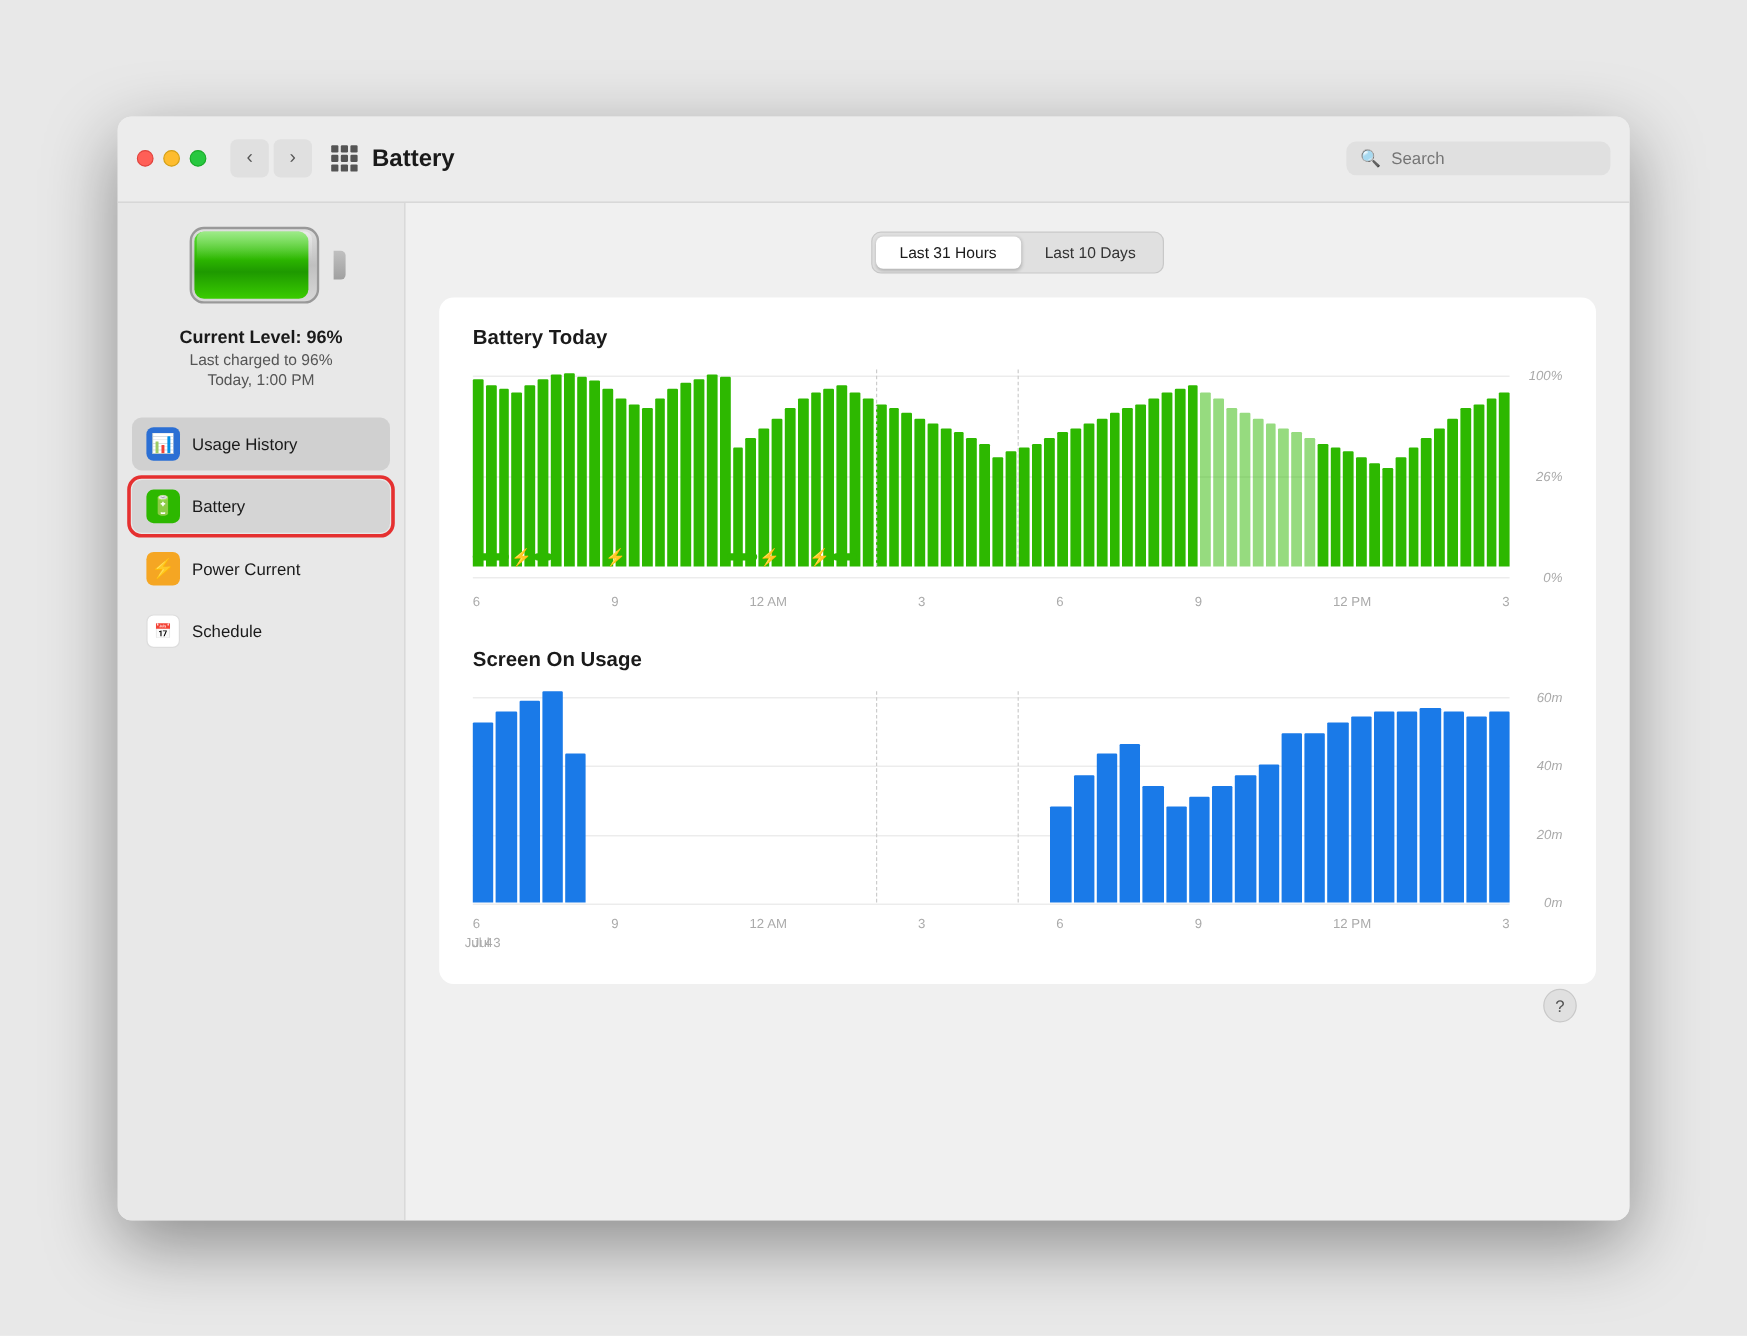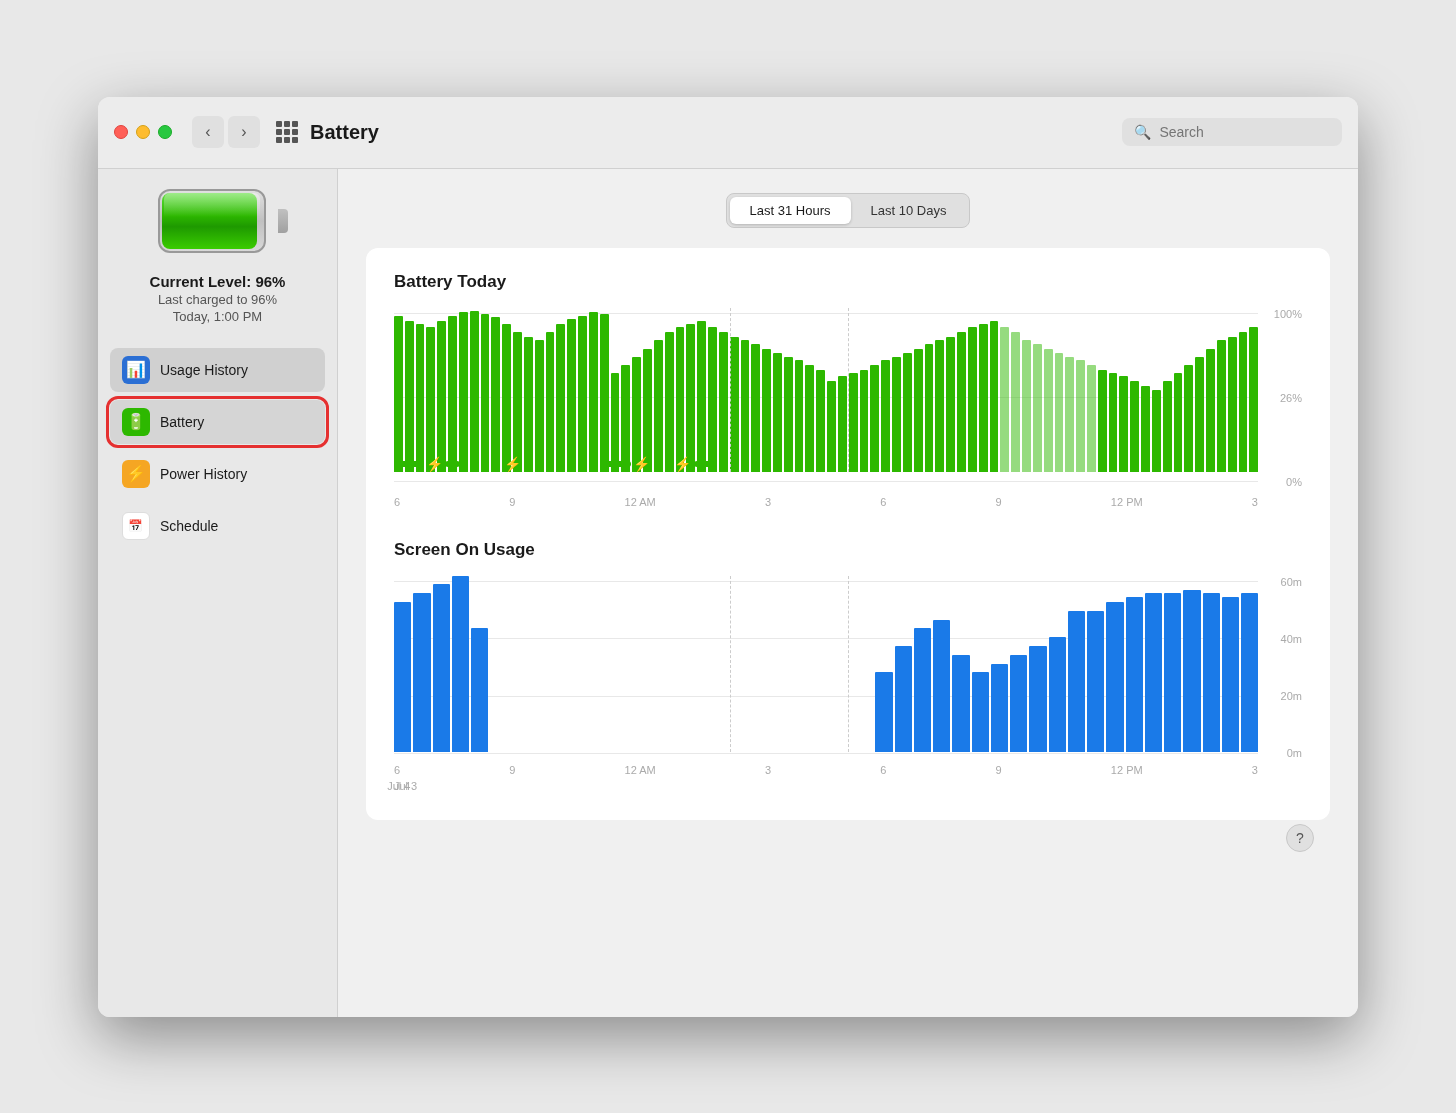--- a/index.html
+++ b/index.html
@@ -267,20 +267,21 @@
       bottom: 20px;
       left: 0;
       display: flex;
       flex-direction: column;
       justify-content: space-between;
     }
     .grid-line {
       display: flex;
       align-items: center;
       gap: 8px;
+      font-style: italic;
     }
     .grid-line-inner {
       flex: 1;
       height: 1px;
       background: #e8e8e8;
     }
     .grid-label {
       font-size: 11px;
       color: #aaa;
       text-align: right;
@@ -431,21 +432,21 @@
         <div class="sidebar-icon icon-green">
           <span>🔋</span>
         </div>
         <span>Battery</span>
       </div>
 
       <div class="sidebar-item">
         <div class="sidebar-icon icon-orange">
           <span>⚡</span>
         </div>
-        <span>Power History</span>
+        <span>Power Current</span>
       </div>
 
       <div class="sidebar-item">
         <div class="sidebar-icon icon-red-calendar">
           <span style="font-size:12px;">📅</span>
         </div>
         <span>Schedule</span>
       </div>
     </div>
 

